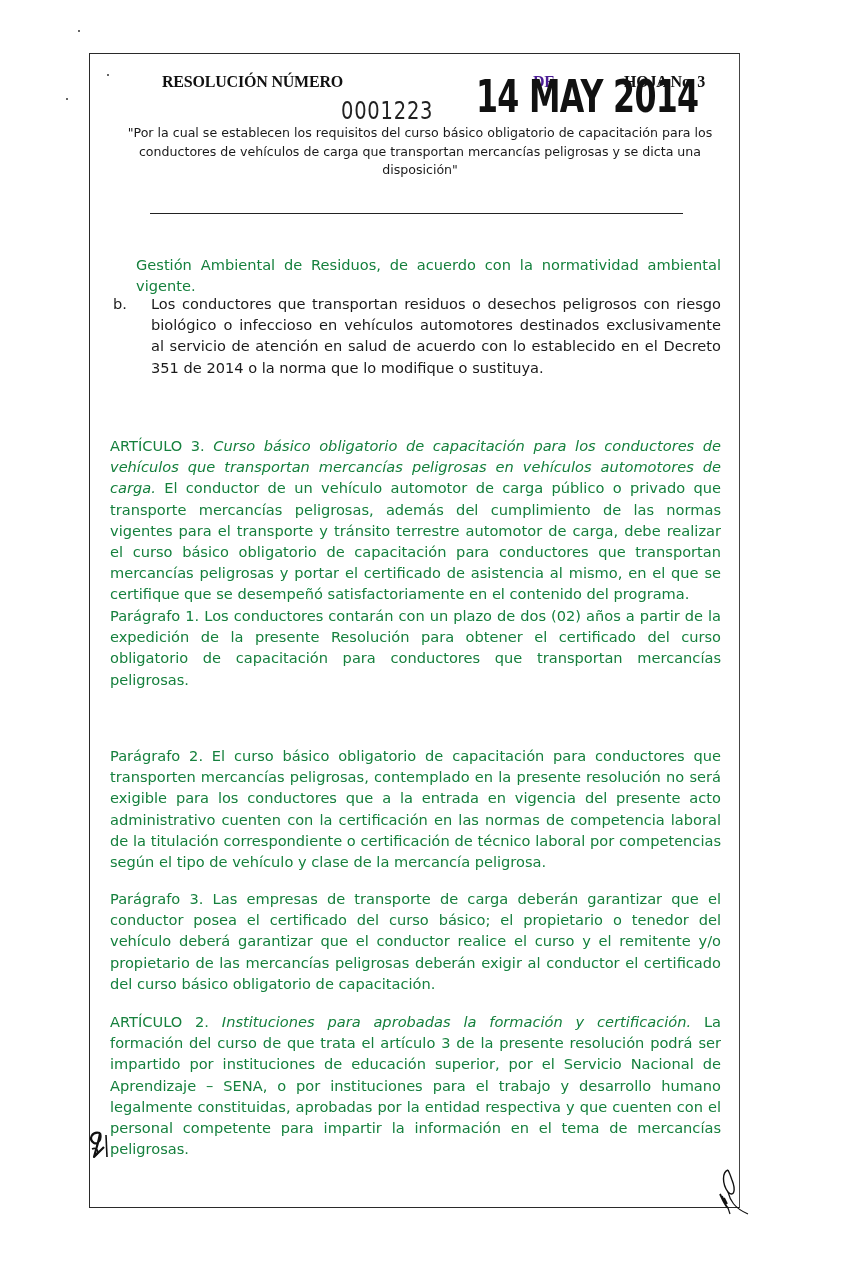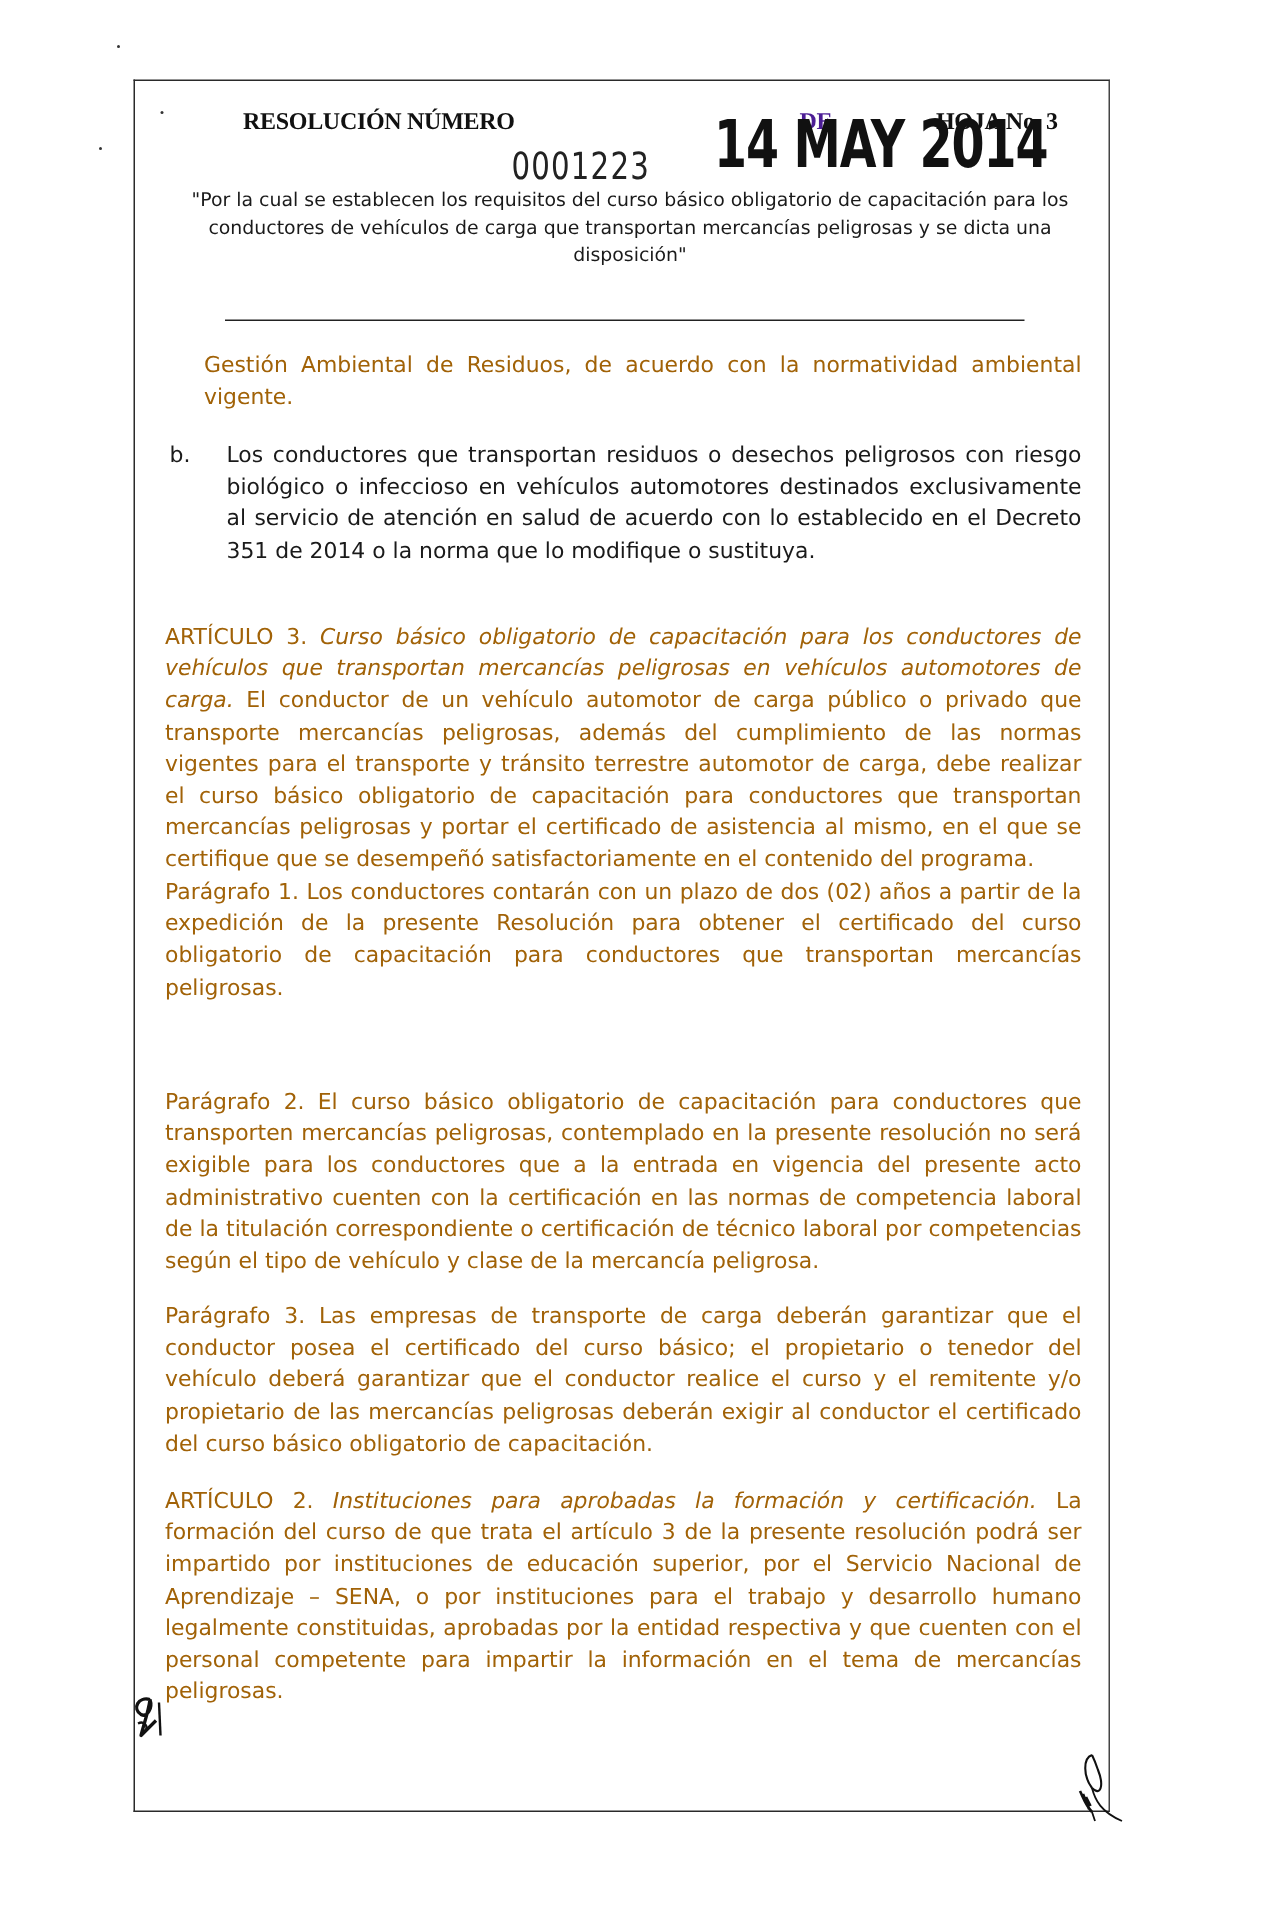--- a/index.html
+++ b/index.html
@@ -85,21 +85,22 @@
       height: 0;
       border-top: 1.5px solid #222;
     }
     .body-text {
       position: absolute;
       left: 110px;
       width: 611px;
       font-size: 14.6px;
       line-height: 21.2px;
       text-align: justify;
-      color: #a16207;
+      color: #15803d;
+      margin-top: 21px;
     }
     .body-text .b { font-weight: normal; }
     .body-text .i { font-style: italic; }
     .indent { left: 136px; width: 585px; }
     .list-item {
       position: absolute;
       left: 110px;
       width: 611px;
       font-size: 14.6px;
       line-height: 21.2px;

